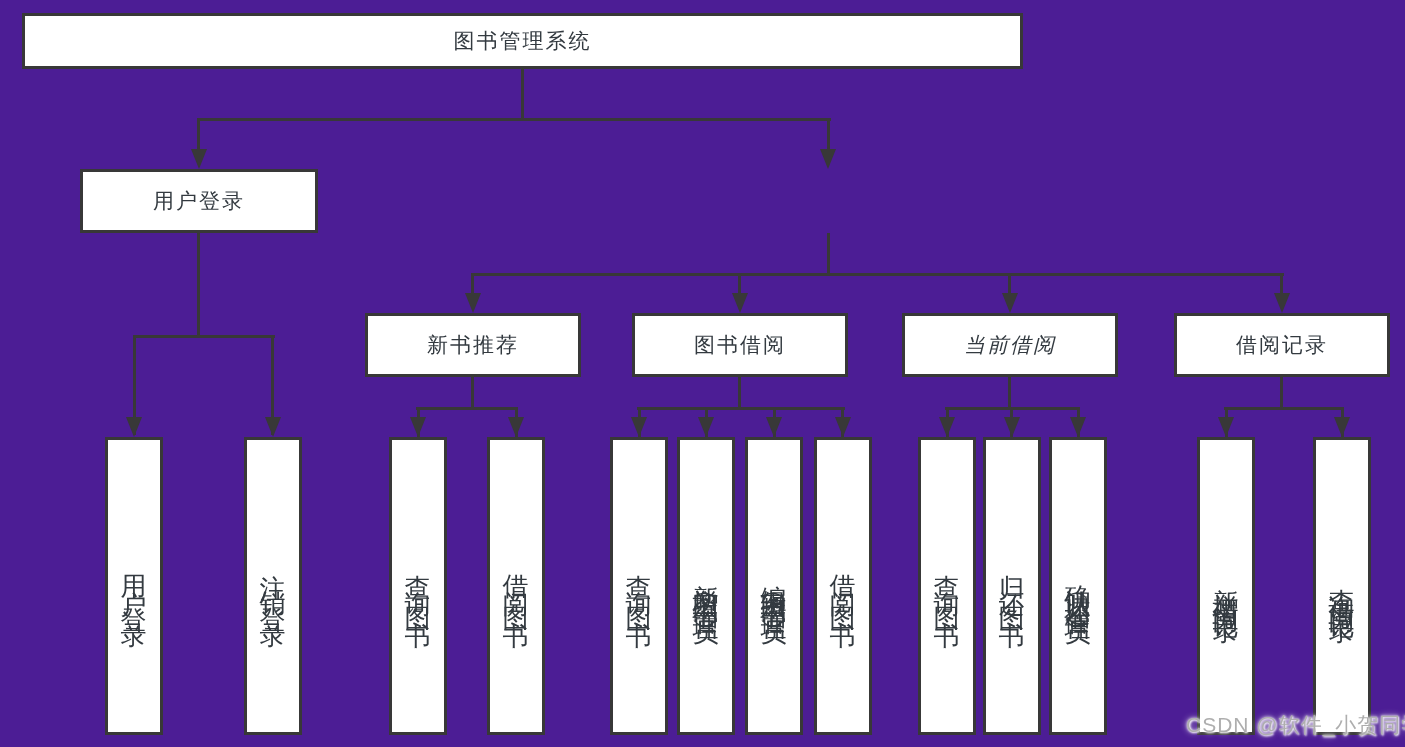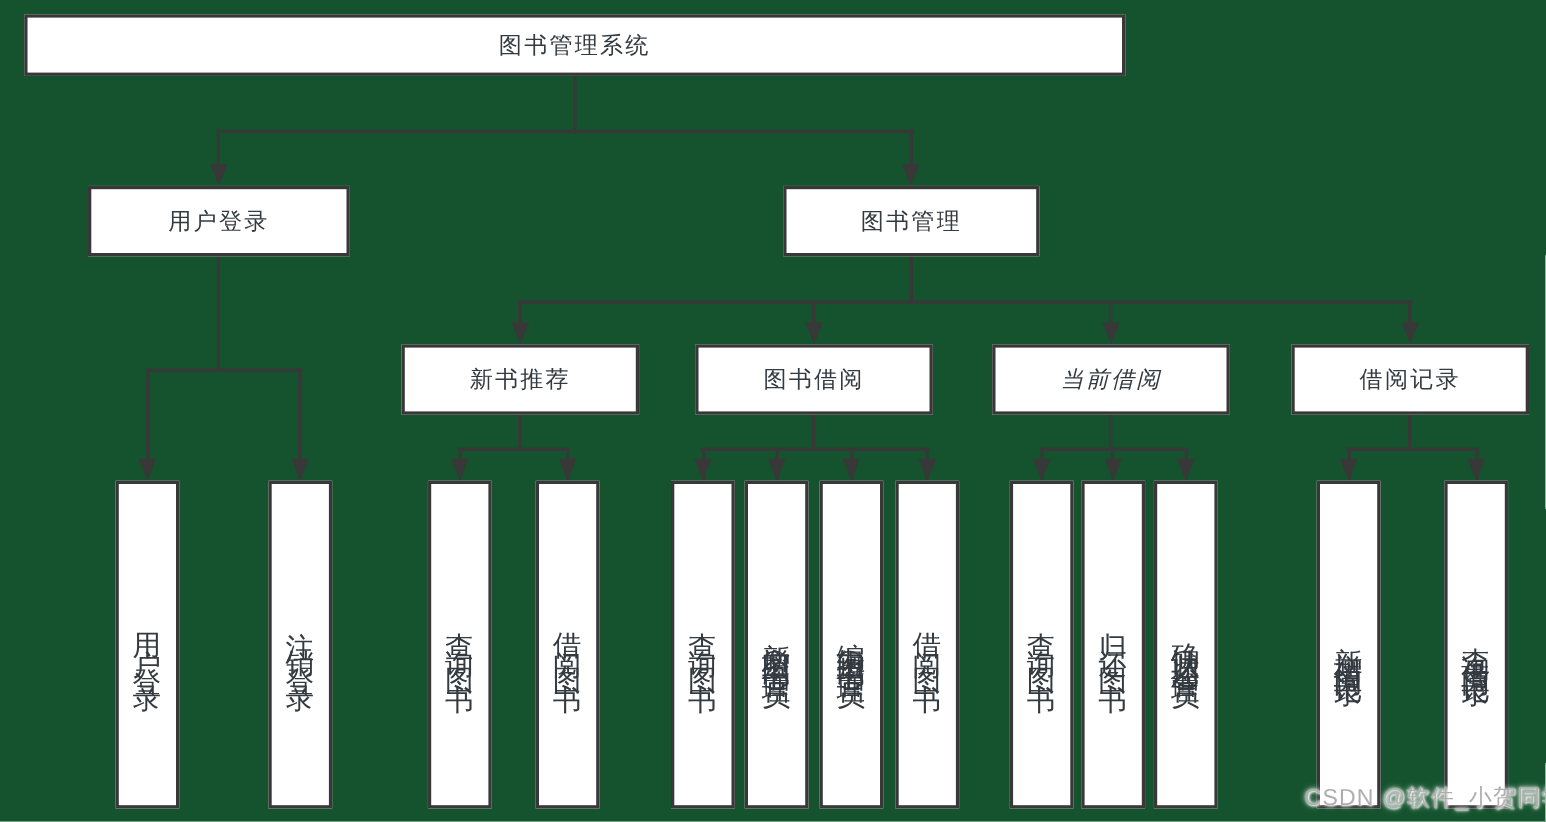--- a/index.html
+++ b/index.html
@@ -1,19 +1,19 @@
 <!DOCTYPE html>
 <html><head>
 <meta charset="utf-8">
 <style>
   html,body{margin:0;padding:0;background:#ffffff;}
   #canvas{
     position:relative;
     width:1405px;height:747px;
-    background:#14532d;
+    background:#4c1d95;
     font-family:"Liberation Sans","DejaVu Sans",sans-serif;
     overflow:hidden;
   }
   .box{
     position:absolute;
     box-sizing:border-box;
     border:3px solid #383838;
     background:#ffffff;
     display:flex;
     align-items:center;
@@ -80,23 +80,20 @@
   <div class="vl" style="left:521px;top:69px;height:52px;"></div>
   <div class="hl" style="left:197px;top:118px;width:634px;"></div>
   <div class="vl" style="left:197px;top:118px;height:34px;"></div>
   <div class="ar" style="left:191px;top:149px;"></div>
   <div class="vl" style="left:827px;top:118px;height:34px;"></div>
   <div class="ar" style="left:820px;top:149px;"></div>
 
   <div class="box" style="left:80px;top:169px;width:238px;height:64px;">
     <span>用户登录</span>
   </div>
-  <div class="box" style="left:712px;top:169px;width:233px;height:64px;">
-    <span>图书管理</span>
-  </div>
 
   <div class="vl" style="left:197px;top:233px;height:105px;"></div>
   <div class="hl" style="left:133px;top:335px;width:142px;"></div>
   <div class="vl" style="left:133px;top:335px;height:100px;"></div>
   <div class="ar" style="left:126px;top:417px;"></div>
   <div class="vl" style="left:271px;top:335px;height:100px;"></div>
   <div class="ar" style="left:265px;top:417px;"></div>
 
   <div class="vl" style="left:827px;top:233px;height:43px;"></div>
   <div class="hl" style="left:471px;top:273px;width:813px;"></div>

